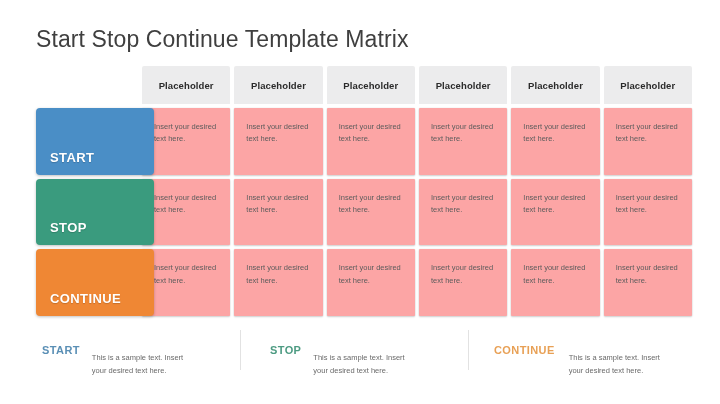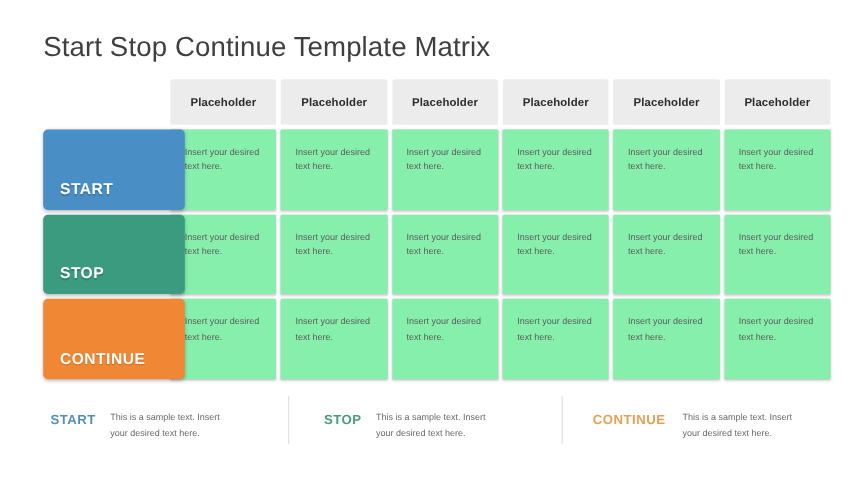--- a/index.html
+++ b/index.html
@@ -81,21 +81,21 @@
     position: absolute;
     left: 106px;
     top: 0;
     right: 0;
     bottom: 0;
     display: flex;
     gap: 4px;
   }
   .data-cell {
     flex: 1 1 0;
-    background: #86efac;
+    background: #fca5a5;
     box-shadow: 0 1px 2px rgba(0,0,0,0.18), 0 0 0 0.6px rgba(0,0,0,0.045);
     border-radius: 1px;
     padding: 13px 0 0 12px;
     box-sizing: border-box;
     font-size: 7.5px;
     line-height: 1.65;
     color: #5c5c5c;
   }
   .data-cell .cell-text {
     display: block;
@@ -161,20 +161,21 @@
     letter-spacing: 0.4px;
     white-space: nowrap;
     padding-top: 2px;
   }
   .legend-text {
     font-size: 7.5px;
     line-height: 1.7;
     color: #6a6a6a;
     margin-left: 12px;
     max-width: 104px;
+    margin-top: 10px;
   }
   .legend-item.continue .legend-text { margin-left: 14px; }
 </style>
 </head>
 <body>
 
 <div id="slide-title">Start Stop Continue Template Matrix</div>
 
 <div id="matrix">
 

